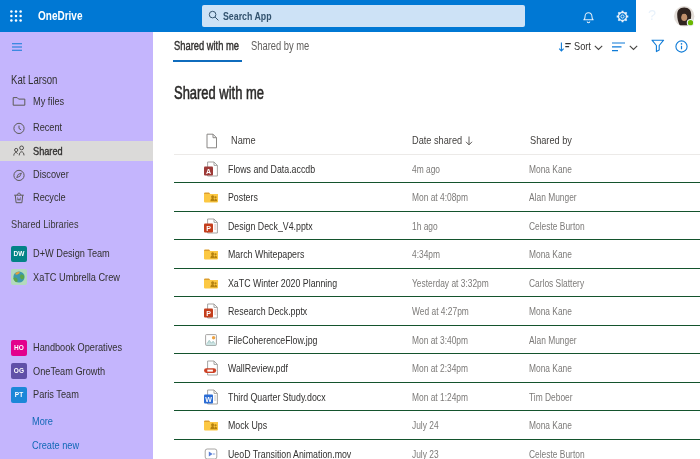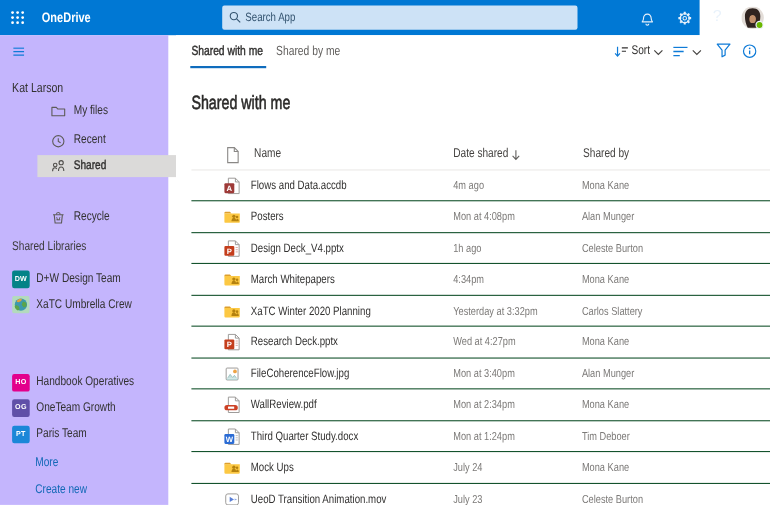--- a/index.html
+++ b/index.html
@@ -3,26 +3,26 @@
 <meta charset="utf-8">
 <style>
 * { margin:0; padding:0; box-sizing:border-box; }
 html,body { width:700px; height:459px; overflow:hidden; background:#fff;
   font-family:"Liberation Sans", sans-serif; }
 .abs { position:absolute; }
 .sx { transform:scaleX(.8); transform-origin:0 50%; white-space:nowrap; }
 
 #topbar { position:absolute; left:0; top:0; width:636px; height:32px; background:#0078d4; }
 #brand { position:absolute; left:38px; top:0; line-height:32px; color:#fff; font-size:12.5px; font-weight:bold; transform:scaleX(.8); transform-origin:0 50%; white-space:nowrap; }
-#search { position:absolute; left:202px; top:5px; width:323px; height:22px; background:#cde2f6; border-radius:2px; }
+#search { position:absolute; left:202px; top:5px; width:323px; height:22px; background:#cde2f6; border-radius:2px;font-weight:bold; }
 #search .txt { position:absolute; left:21px; top:0; line-height:22px; font-size:11px; color:#33536f; transform:scaleX(.8); transform-origin:0 50%; white-space:nowrap; }
 #qmark { position:absolute; left:645px; top:0; width:14px; line-height:31px; color:#e9f2fb; font-size:14.5px; text-align:center; }
 
 #sidebar { position:absolute; left:0; top:32px; width:153px; height:427px; background:#c4b5fd; }
-.navitem { position:absolute; left:0; width:153px; height:23px;margin-left:34px; }
+.navitem { position:absolute; left:0; width:153px; height:23px; }
 .navitem .ic { position:absolute; left:11px; top:3.5px; }
 .navitem .lb { position:absolute; left:33px; top:0; line-height:23px; font-size:11.5px; color:#323130; transform:scaleX(.8); transform-origin:0 50%; white-space:nowrap; }
 #nav-shared { background:#dbdad9; height:20px;text-align:right; }
 #nav-shared .ic { top:2px; }
 #nav-shared .lb { line-height:20px; font-weight:400; -webkit-text-stroke:.35px #323130; }
 .libitem { position:absolute; left:0; width:153px; height:23px; }
 .libitem .sq { position:absolute; left:11px; top:3.5px; width:16px; height:16px; border-radius:2px;
   color:#fff; font-size:6.5px; font-weight:bold; text-align:center; line-height:16px; letter-spacing:.2px;}
 .libitem .lb { position:absolute; left:33px; top:0; line-height:23px; font-size:11.5px; color:#323130; transform:scaleX(.8); transform-origin:0 50%; white-space:nowrap; }
 .bluelink { position:absolute; left:32px; line-height:23px; font-size:11.5px; color:#1168b6; transform:scaleX(.8); transform-origin:0 50%; white-space:nowrap; }
@@ -129,20 +129,27 @@
     <svg class="ic" width="16" height="16" viewBox="0 0 16 16">
       <g fill="none" stroke="#4f4d4a" stroke-width="1">
         <circle cx="10.6" cy="4.9" r="1.9"></circle>
         <path d="M8.2 12.4 c0-2.2 1.1-3.6 2.4-3.6 s2.4 1.4 2.4 3.6"></path>
         <circle cx="5.2" cy="7" r="1.6"></circle>
         <path d="M2.8 12.6 c0-1.9.9-3.1 2.1-3.1 .7 0 1.3.4 1.7 1.1"></path>
       </g>
     </svg>
     <div class="lb">Shared</div>
   </div>
+  <div class="navitem" style="top:131.3px">
+    <svg class="ic" width="16" height="16" viewBox="0 0 16 16">
+      <circle cx="8" cy="8.4" r="5.1" fill="none" stroke="#5d5b58" stroke-width="1"></circle>
+      <path d="M10.4 6 L9 9.2 5.7 10.7 7.1 7.5 z" fill="none" stroke="#5d5b58" stroke-width=".9" stroke-linejoin="round"></path>
+    </svg>
+    <div class="lb">Discover</div>
+  </div>
   <div class="navitem" style="top:154.2px">
     <svg class="ic" width="16" height="16" viewBox="0 0 16 16">
       <g fill="none" stroke="#5d5b58" stroke-width="1">
         <path d="M4.3 5.3 l.8 7.4 h5.8 l.8-7.4"></path>
         <path d="M3.2 5.2 h9.6"></path>
         <path d="M6.3 5 c0-1.1.7-1.8 1.7-1.8 s1.7.7 1.7 1.8"></path>
         <path d="M6.5 7.4 l.9 2.8 M9.5 7.4 l-.9 2.8 M6.2 9.8 h3.6" stroke-width=".8"></path>
       </g>
     </svg>
     <div class="lb">Recycle</div>

